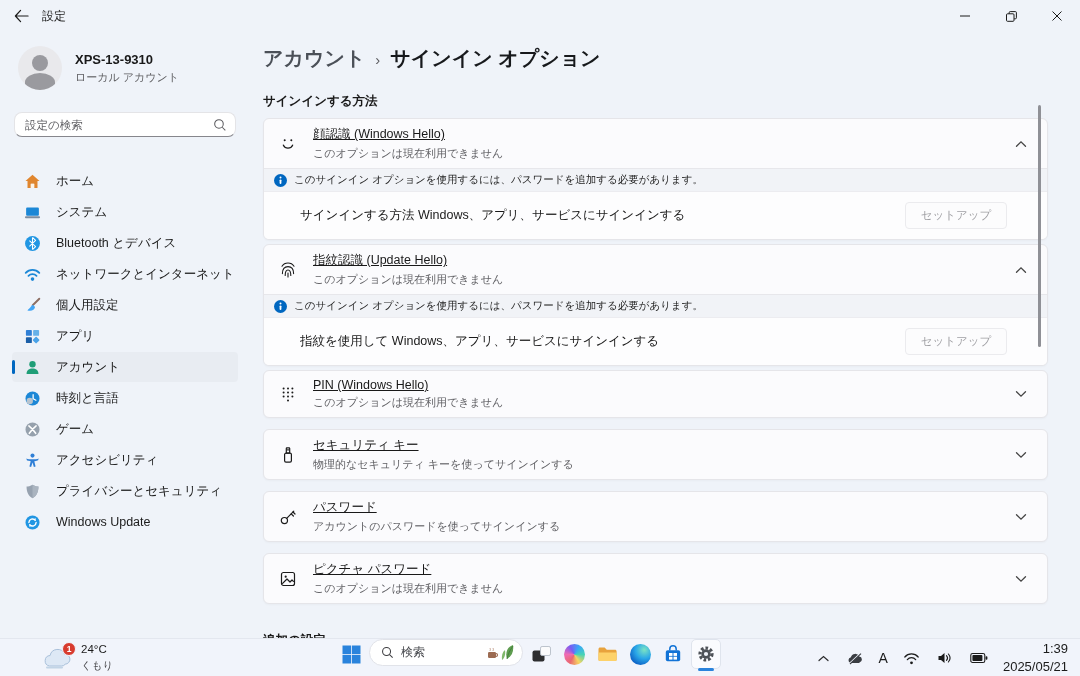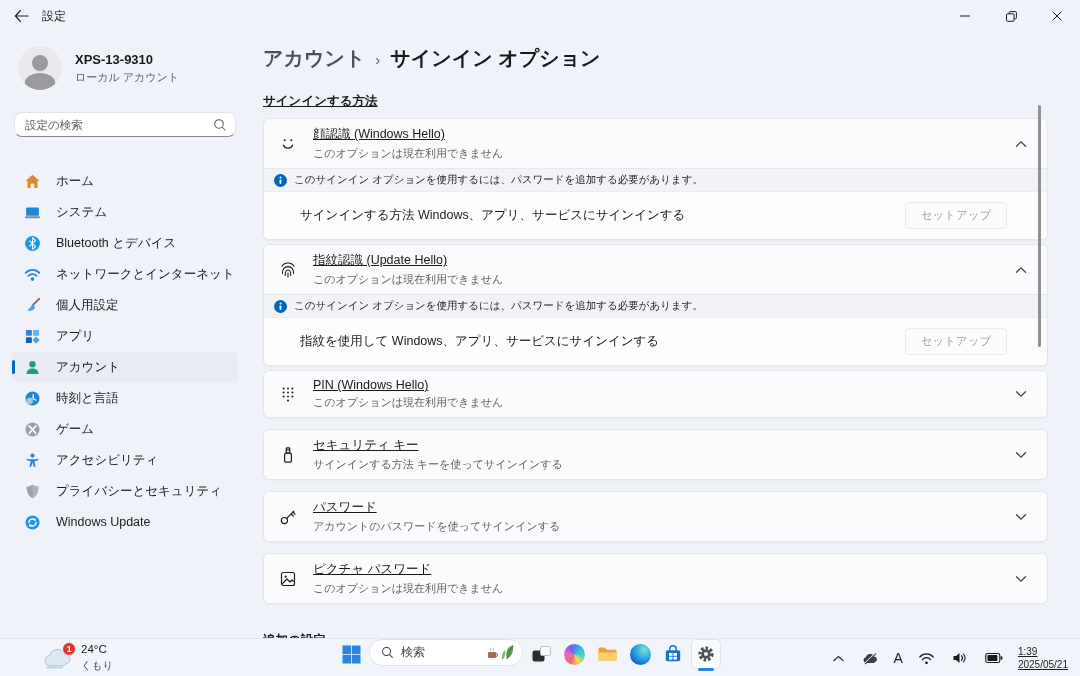--- a/index.html
+++ b/index.html
@@ -39,21 +39,21 @@
   .nav-item.selected .sel-bar { position:absolute; left:0; top:8px; bottom:8px; width:3px; border-radius:2px; background:#0067c0; }
   .nav-label { font-size:12.5px; color:#1b1b1b; white-space:nowrap; }
   .nav-icon { width:17px; height:17px; flex:0 0 auto; }
 
   
   .content { position:absolute; left:263px; top:32px; width:785px; bottom:38px; }
   .breadcrumb { margin-top:13px; display:flex; align-items:baseline; gap:10px; }
   .crumb-parent { font-size:20px; font-weight:600; color:#4b5058; cursor:pointer; }
   .crumb-sep { font-size:15px; color:#5a5a5e; }
   .crumb-current { font-size:20px; font-weight:600; color:#17191c; }
-  .section-label { font-size:12.5px; font-weight:bold; color:#1a1a1a; margin:21px 0 8px;text-decoration:underline; }
+  .section-label { font-size:12.5px; font-weight:bold; color:#1a1a1a; margin:21px 0 8px; }
 
   .card { background:#fbfbfd; border:1px solid #e5e5e9; border-radius:6px; overflow:hidden; box-shadow:0 1px 2px rgba(0,0,0,0.03); }
   .card.gap-s { margin-bottom:4px; }
   .card.gap-m { margin-bottom:11px; }
   .card-header { display:flex; align-items:center; min-height:46px; padding:7px 18px 7px 13px; gap:14px; cursor:pointer; }
   .card-icon { width:22px; display:flex; justify-content:center; flex:0 0 auto; }
   .card-text { flex:1; }
   .card-title { font-size:12.5px; color:#191919;text-decoration:underline; }
   .card-sub { font-size:11px; color:#5f5f63; margin-top:3px; }
   .chev { flex:0 0 auto; cursor:pointer; padding:2px; }
@@ -83,21 +83,21 @@
   .active-indicator { position:absolute; left:50%; transform:translateX(-50%); bottom:-3px; width:16px; height:3px; border-radius:2px; background:#2a83dc; }
 
   .tb-search { width:154px; height:27px; background:#ffffff; border:1px solid #e1e3e9; border-radius:14px; display:flex; align-items:center; gap:7px; padding:0 5px 0 11px; cursor:pointer; }
   .tb-search-text { flex:1; font-size:12px; color:#44464b; }
   .copilot-orb { width:21px; height:21px; border-radius:50%; background:conic-gradient(from 210deg, #e9686f, #f06bb2, #7b5bf2, #39a7f7, #45d3b8, #f7d560, #e9686f); }
   .edge-orb { width:21px; height:21px; border-radius:50%; background:radial-gradient(circle at 68% 28%, #7be3c4 0%, #2aa7e8 42%, #0d62c6 78%, #0a4ea6 100%); }
 
   .tb-right { position:absolute; right:12px; top:0; height:38px; display:flex; align-items:center; gap:13px; }
   .tray-btn { display:flex; align-items:center; justify-content:center; cursor:pointer; padding:2px; }
   .ime { font-size:14px; color:#1b1b1b; cursor:pointer; }
-  .clock { text-align:left; font-size:10px; color:#1b1b1b; line-height:1.35; cursor:pointer;text-decoration:underline; }
+  .clock { text-align:right; font-size:13px; color:#1b1b1b; line-height:1.35; cursor:pointer; }
 </style>
 </head>
 <body>
 
 <div class="titlebar">
   <button class="back-btn">
     <svg width="15" height="14" viewBox="0 0 16 14">
       <path d="M7 1 L1.5 7 L7 13 M1.5 7 H15" stroke="#1b1b1b" stroke-width="1.3" fill="none" stroke-linecap="round" stroke-linejoin="round"></path>
     </svg>
   </button>
@@ -347,21 +347,21 @@
       <span class="card-icon">
         <svg width="20" height="20" viewBox="0 0 20 20" stroke="#1b1b1b" fill="none" stroke-width="1.2">
           <rect x="6.6" y="8.2" width="6.8" height="9" rx="1.4"></rect>
           <rect x="8.3" y="2.8" width="3.4" height="5.4" rx="0.6"></rect>
           <line x1="9.3" y1="4.2" x2="9.3" y2="5.6"></line>
             <line x1="10.7" y1="4.2" x2="10.7" y2="5.6"></line>
         </svg>
       </span>
       <div class="card-text">
         <div class="card-title">セキュリティ キー</div>
-        <div class="card-sub">サインインする方法 キーを使ってサインインする</div>
+        <div class="card-sub">物理的なセキュリティ キーを使ってサインインする</div>
       </div>
       <span class="chev">
         <svg width="12" height="8" viewBox="0 0 12 8">
             <path d="M1.5 1.8 L6 6.2 L10.5 1.8" stroke="#454545" stroke-width="1.3" fill="none" stroke-linecap="round"></path>
           </svg>
       </span>
     </div>
   </section>
 
   <section class="card gap-m">

